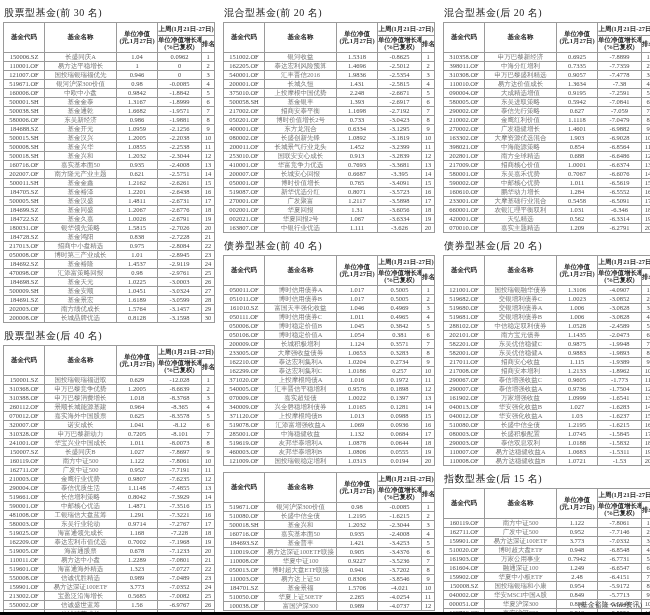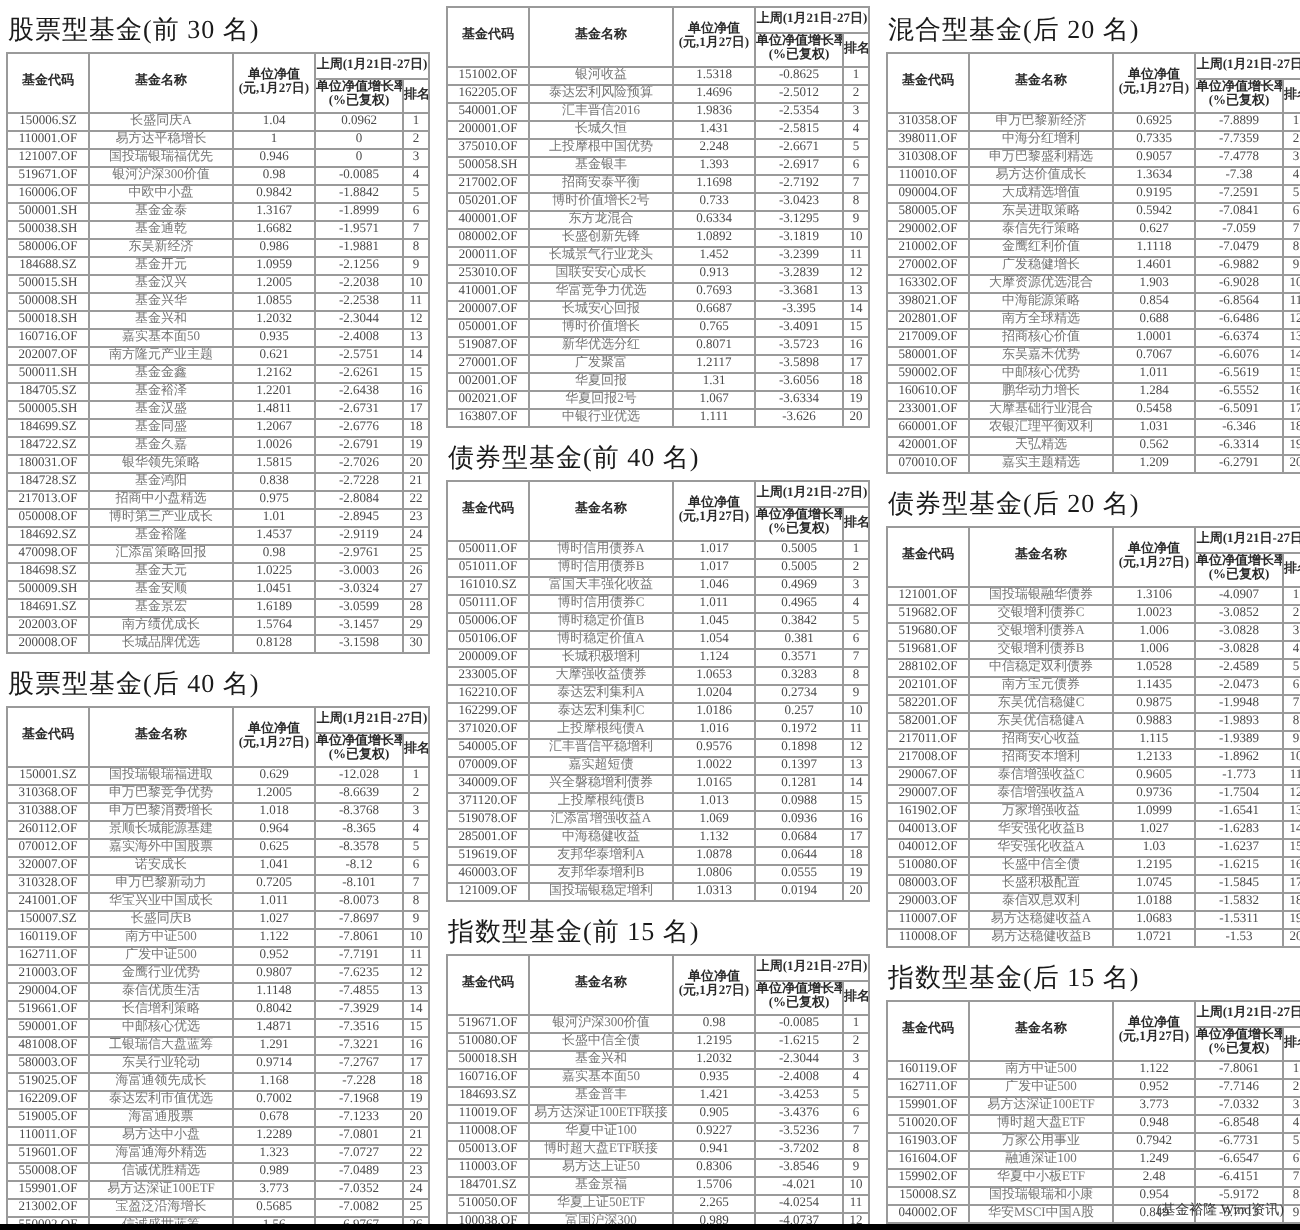--- a/index.html
+++ b/index.html
@@ -1,20 +1,20 @@
 <!DOCTYPE html>
 <html><head>
 <meta charset="utf-8">
 <style>
   html,body{margin:0;padding:0;background:#f6f6f4;}
   .page{position:relative;width:650px;height:615px;background:#ffffff;overflow:hidden;
         font-family:"Liberation Serif","DejaVu Serif",serif;}
   .cols{display:flex;gap:9px;padding:3px 2px 0 3px;}
   .col{width:211px;flex:0 0 211px;}
-  .tbl-title{font-size:13px;color:#1a1a1a;margin:3px 0 2px 1px;letter-spacing:0.5px;}
+  .tbl-title{font-size:10px;color:#1a1a1a;margin:3px 0 2px 1px;letter-spacing:0.5px;}
   table{border-collapse:collapse;width:100%;table-layout:fixed;margin-bottom:6px;}
   th,td{border:1px solid #9a9a9a;font-size:6.5px;color:#4a4a4a;padding:0;text-align:center;
         height:8px;line-height:1.05;overflow:hidden;white-space:nowrap;}
   thead th{font-weight:bold;color:#2b2b2b;font-size:6.5px;height:12px;}
   thead tr.h2 th{height:16px;}
   td.name{color:#757575;}
   td.code{letter-spacing:0;}
   .footer{position:absolute;right:8px;bottom:5px;font-size:7px;color:#3a3a3a;}
   .bottom-rule{position:absolute;left:0;right:0;bottom:0;height:3px;background:#000;}
 </style>
@@ -473,20 +473,21 @@
               <td class="code">162204.OF</td>
               <td class="name">泰达宏利行业精选</td>
               <td>1.3554</td>
               <td>-6.9419</td>
               <td>28</td>
             </tr>
           </tbody>
         </table>
       </div>
     <div class="col" id="col-2">
+        <div class="tbl-title">混合型基金(前 20 名)</div>
         <table>
           <colgroup>
             <col style="width: 41px;">
             <col style="width: 72px;">
             <col style="width: 41px;">
             <col style="width: 44px;">
             <col style="width: 13px;">
           </colgroup>
           <thead>
             <tr>
@@ -800,21 +801,20 @@
             </tr>
             <tr>
               <td class="code">121009.OF</td>
               <td class="name">国投瑞银稳定增利</td>
               <td>1.0313</td>
               <td>0.0194</td>
               <td>20</td>
             </tr>
           </tbody>
         </table>
-        <div class="tbl-title">指数型基金(前 15 名)</div>
         <table>
           <colgroup>
             <col style="width: 41px;">
             <col style="width: 72px;">
             <col style="width: 41px;">
             <col style="width: 44px;">
             <col style="width: 13px;">
           </colgroup>
           <thead>
             <tr>

